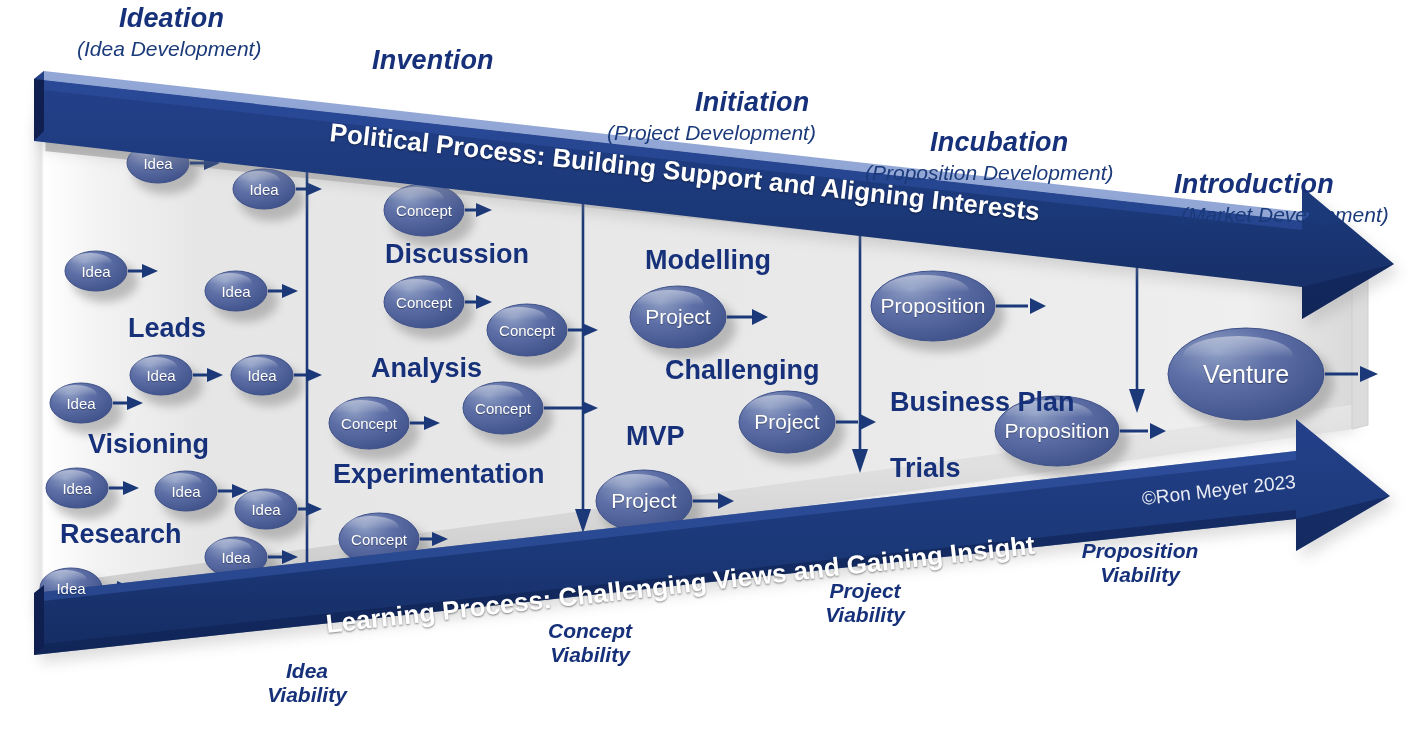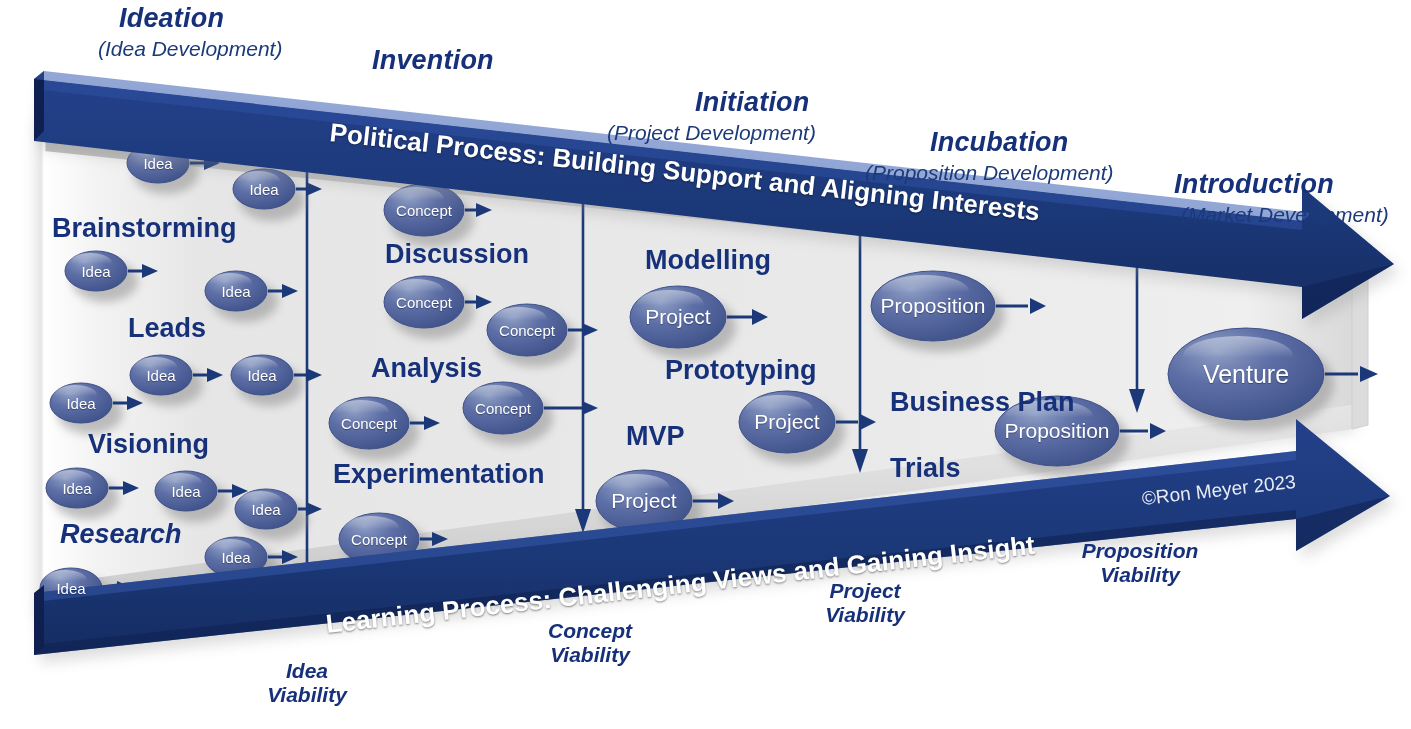--- a/index.html
+++ b/index.html
@@ -302,44 +302,43 @@
       <path d="M34,592 L1296,450 L1296,418 L1390,495 L1296,550 L1296,518 L34,654 Z" fill="url(#bandGrad)"></path>
       <path d="M34,592 L1296,450 L1296,459 L34,601 Z" fill="#3b5fb4" opacity=".45"></path>
       <path d="M34,644 L1296,509 L1296,518 L34,654 Z" fill="#0f2050" opacity=".55"></path>
 
       <path d="M34,592 L44,584 L44,646 L34,654 Z" fill="#0f2050"></path>
       <path d="M1296,550 L1390,495 L1296,518 Z" fill="#0f2050" opacity=".55"></path>
     </g>
   </svg>
 
   <div class="lbl stage-title" style="left:119px;top:2px;">Ideation</div>
-  <div class="lbl stage-sub" style="left:77px;top:36px;margin-left:21px;">(Idea Development)</div>
+  <div class="lbl stage-sub" style="left:77px;top:36px;">(Idea Development)</div>
 
   <div class="lbl stage-title" style="left:372px;top:44px;">Invention</div>
 
   <div class="lbl stage-title" style="left:655px;top:86px;margin-left:40px;">Initiation</div>
   <div class="lbl stage-sub" style="left:607px;top:120px;">(Project Development)</div>
 
   <div class="lbl stage-title" style="left:930px;top:126px;">Incubation</div>
   <div class="lbl stage-sub" style="left:865px;top:160px;">(Proposition Development)</div>
 
   <div class="lbl stage-title" style="left:1174px;top:168px;">Introduction</div>
   <div class="lbl stage-sub" style="left:1147px;top:202px;margin-left:34px;">(Market Development)</div>
 
-  <div class="lbl activity" style="left:52px;top:212px;">Brainstorming</div>
   <div class="lbl activity" style="left:128px;top:312px;">Leads</div>
   <div class="lbl activity" style="left:88px;top:428px;">Visioning</div>
-  <div class="lbl activity" style="left:60px;top:518px;font-style:italic;">Research</div>
+  <div class="lbl activity" style="left:60px;top:518px;">Research</div>
 
   <div class="lbl activity" style="left:385px;top:238px;">Discussion</div>
   <div class="lbl activity" style="left:371px;top:352px;">Analysis</div>
   <div class="lbl activity" style="left:333px;top:458px;">Experimentation</div>
 
   <div class="lbl activity" style="left:645px;top:244px;">Modelling</div>
-  <div class="lbl activity" style="left:665px;top:354px;">Prototyping</div>
+  <div class="lbl activity" style="left:665px;top:354px;">Challenging</div>
   <div class="lbl activity" style="left:626px;top:420px;">MVP</div>
 
   <div class="lbl activity" style="left:890px;top:354px;margin-top:32px;">Business Plan</div>
   <div class="lbl activity" style="left:890px;top:452px;">Trials</div>
 
   <div class="node-text" style="left:158px;top:162px;">Idea</div>
   <div class="node-text" style="left:264px;top:188px;">Idea</div>
   <div class="node-text" style="left:96px;top:270px;">Idea</div>
   <div class="node-text" style="left:236px;top:290px;">Idea</div>
   <div class="node-text" style="left:161px;top:374px;">Idea</div>

